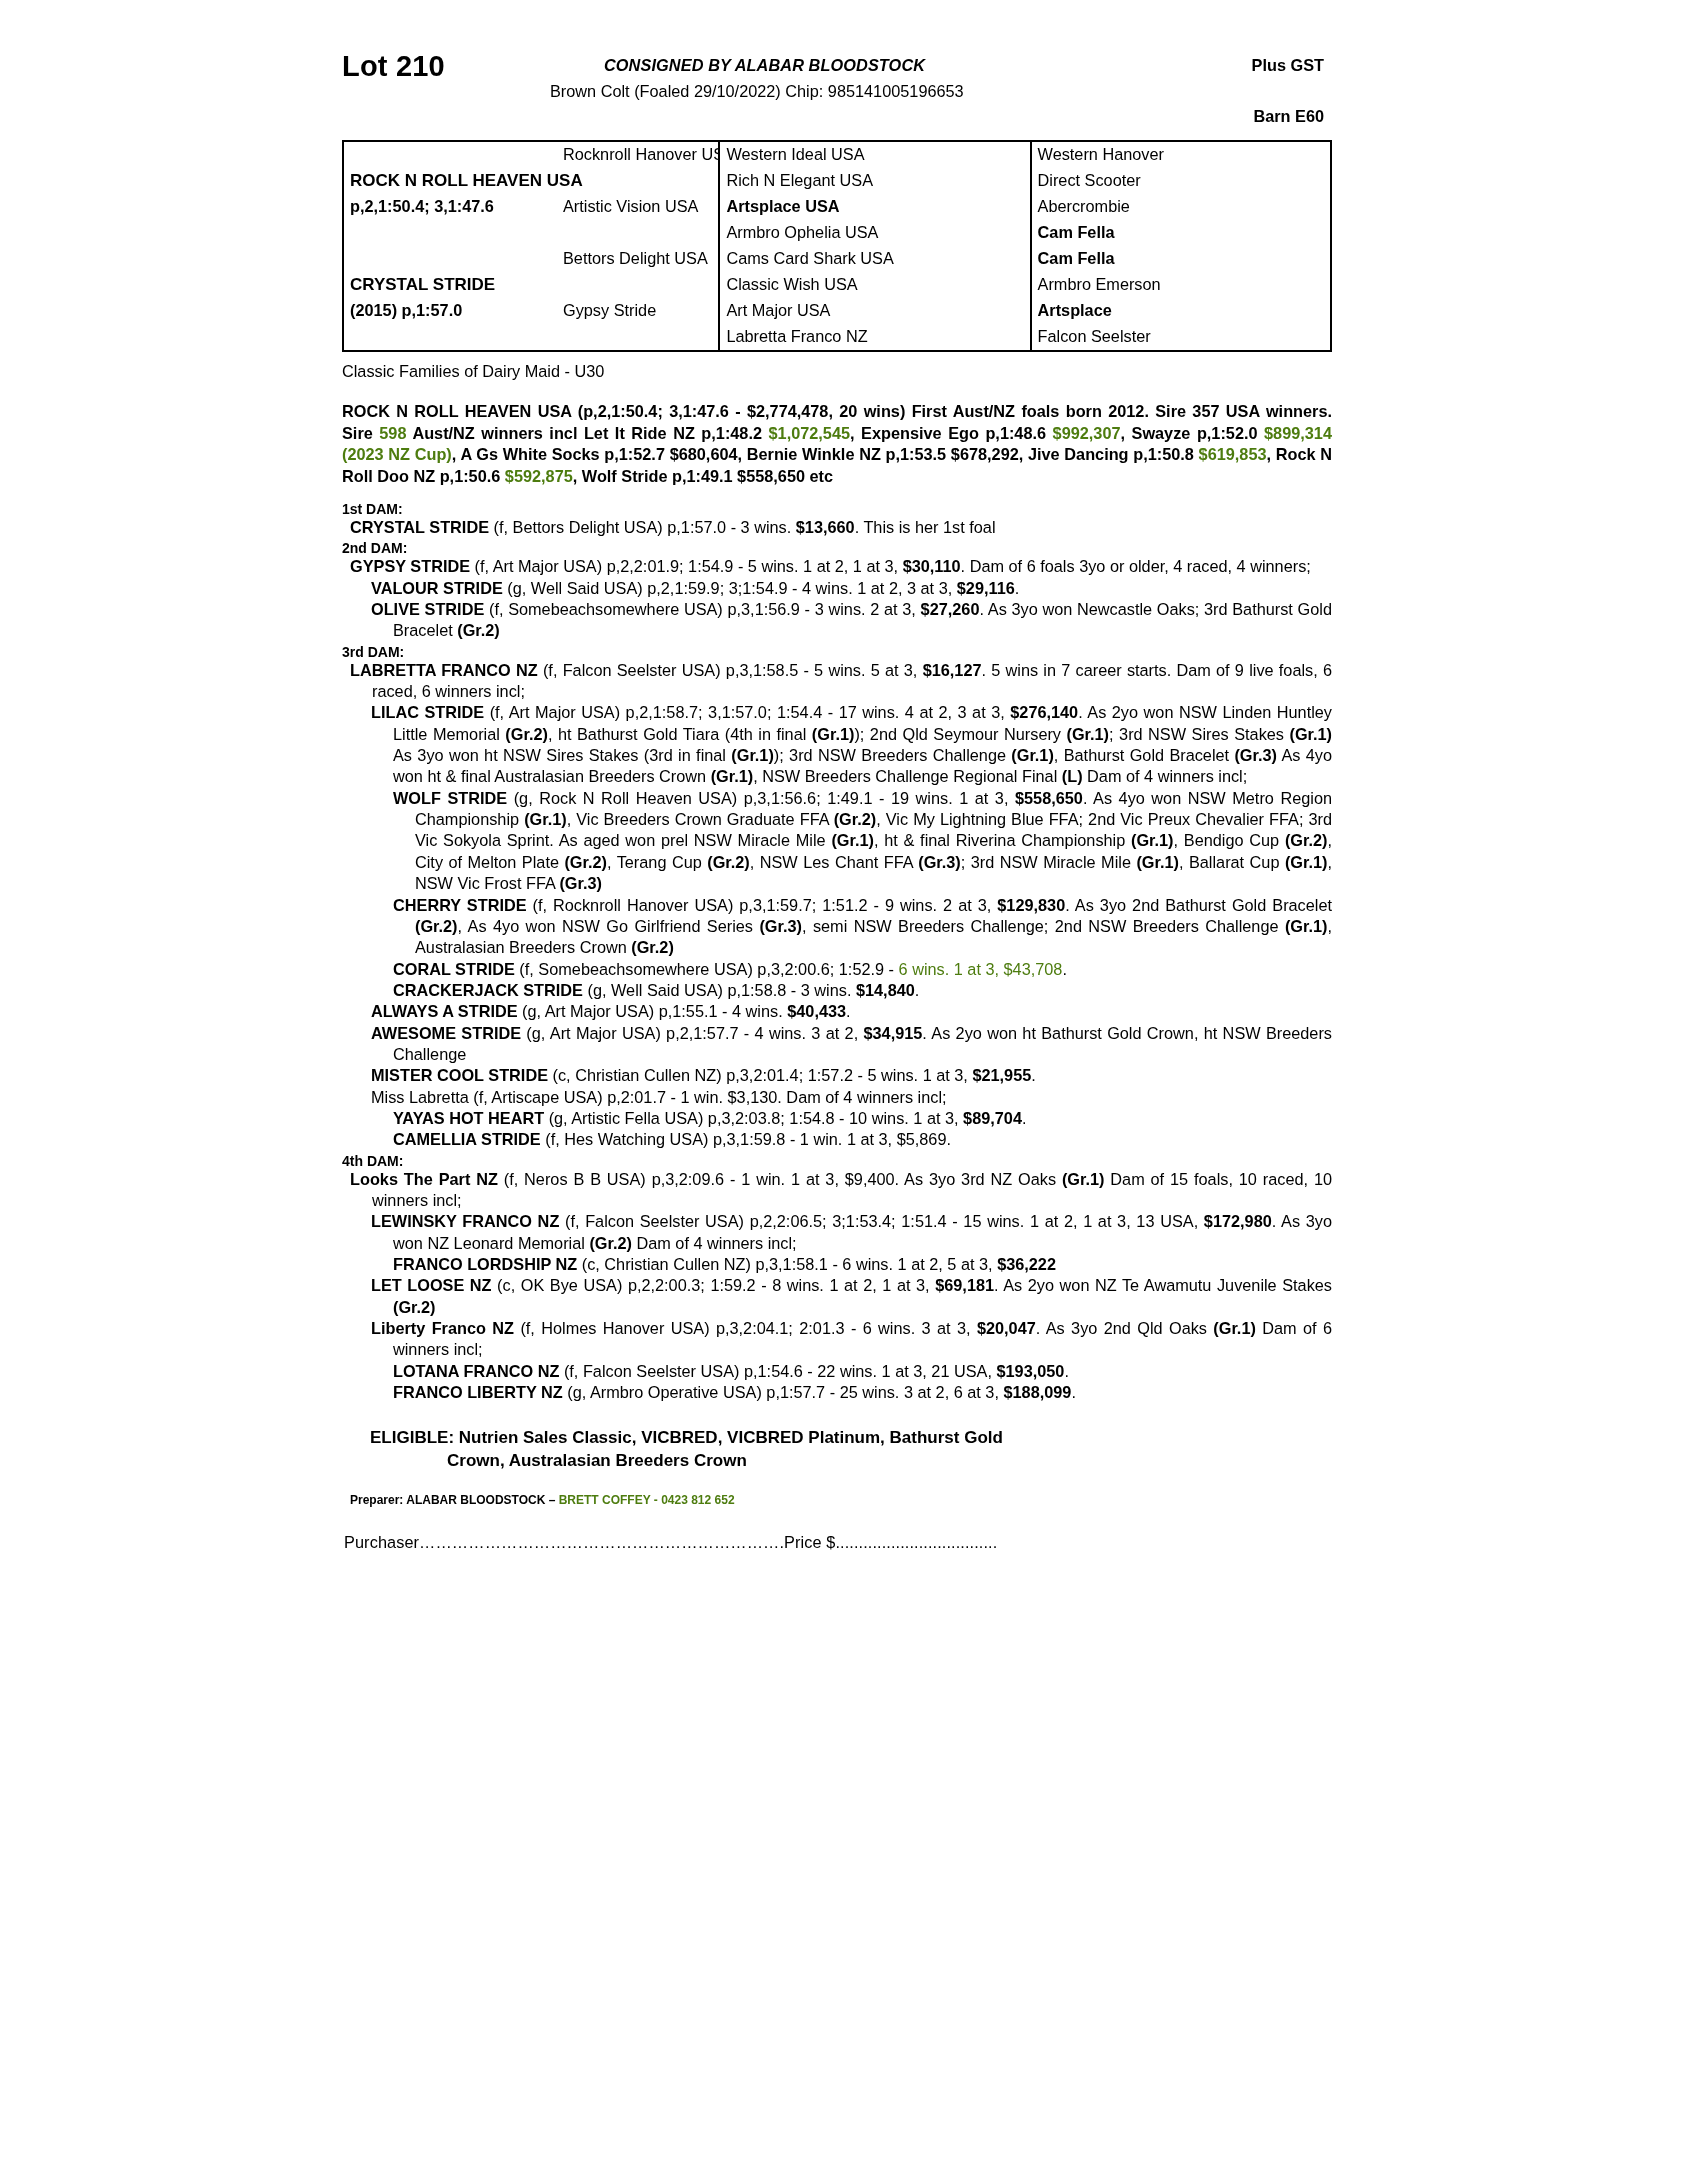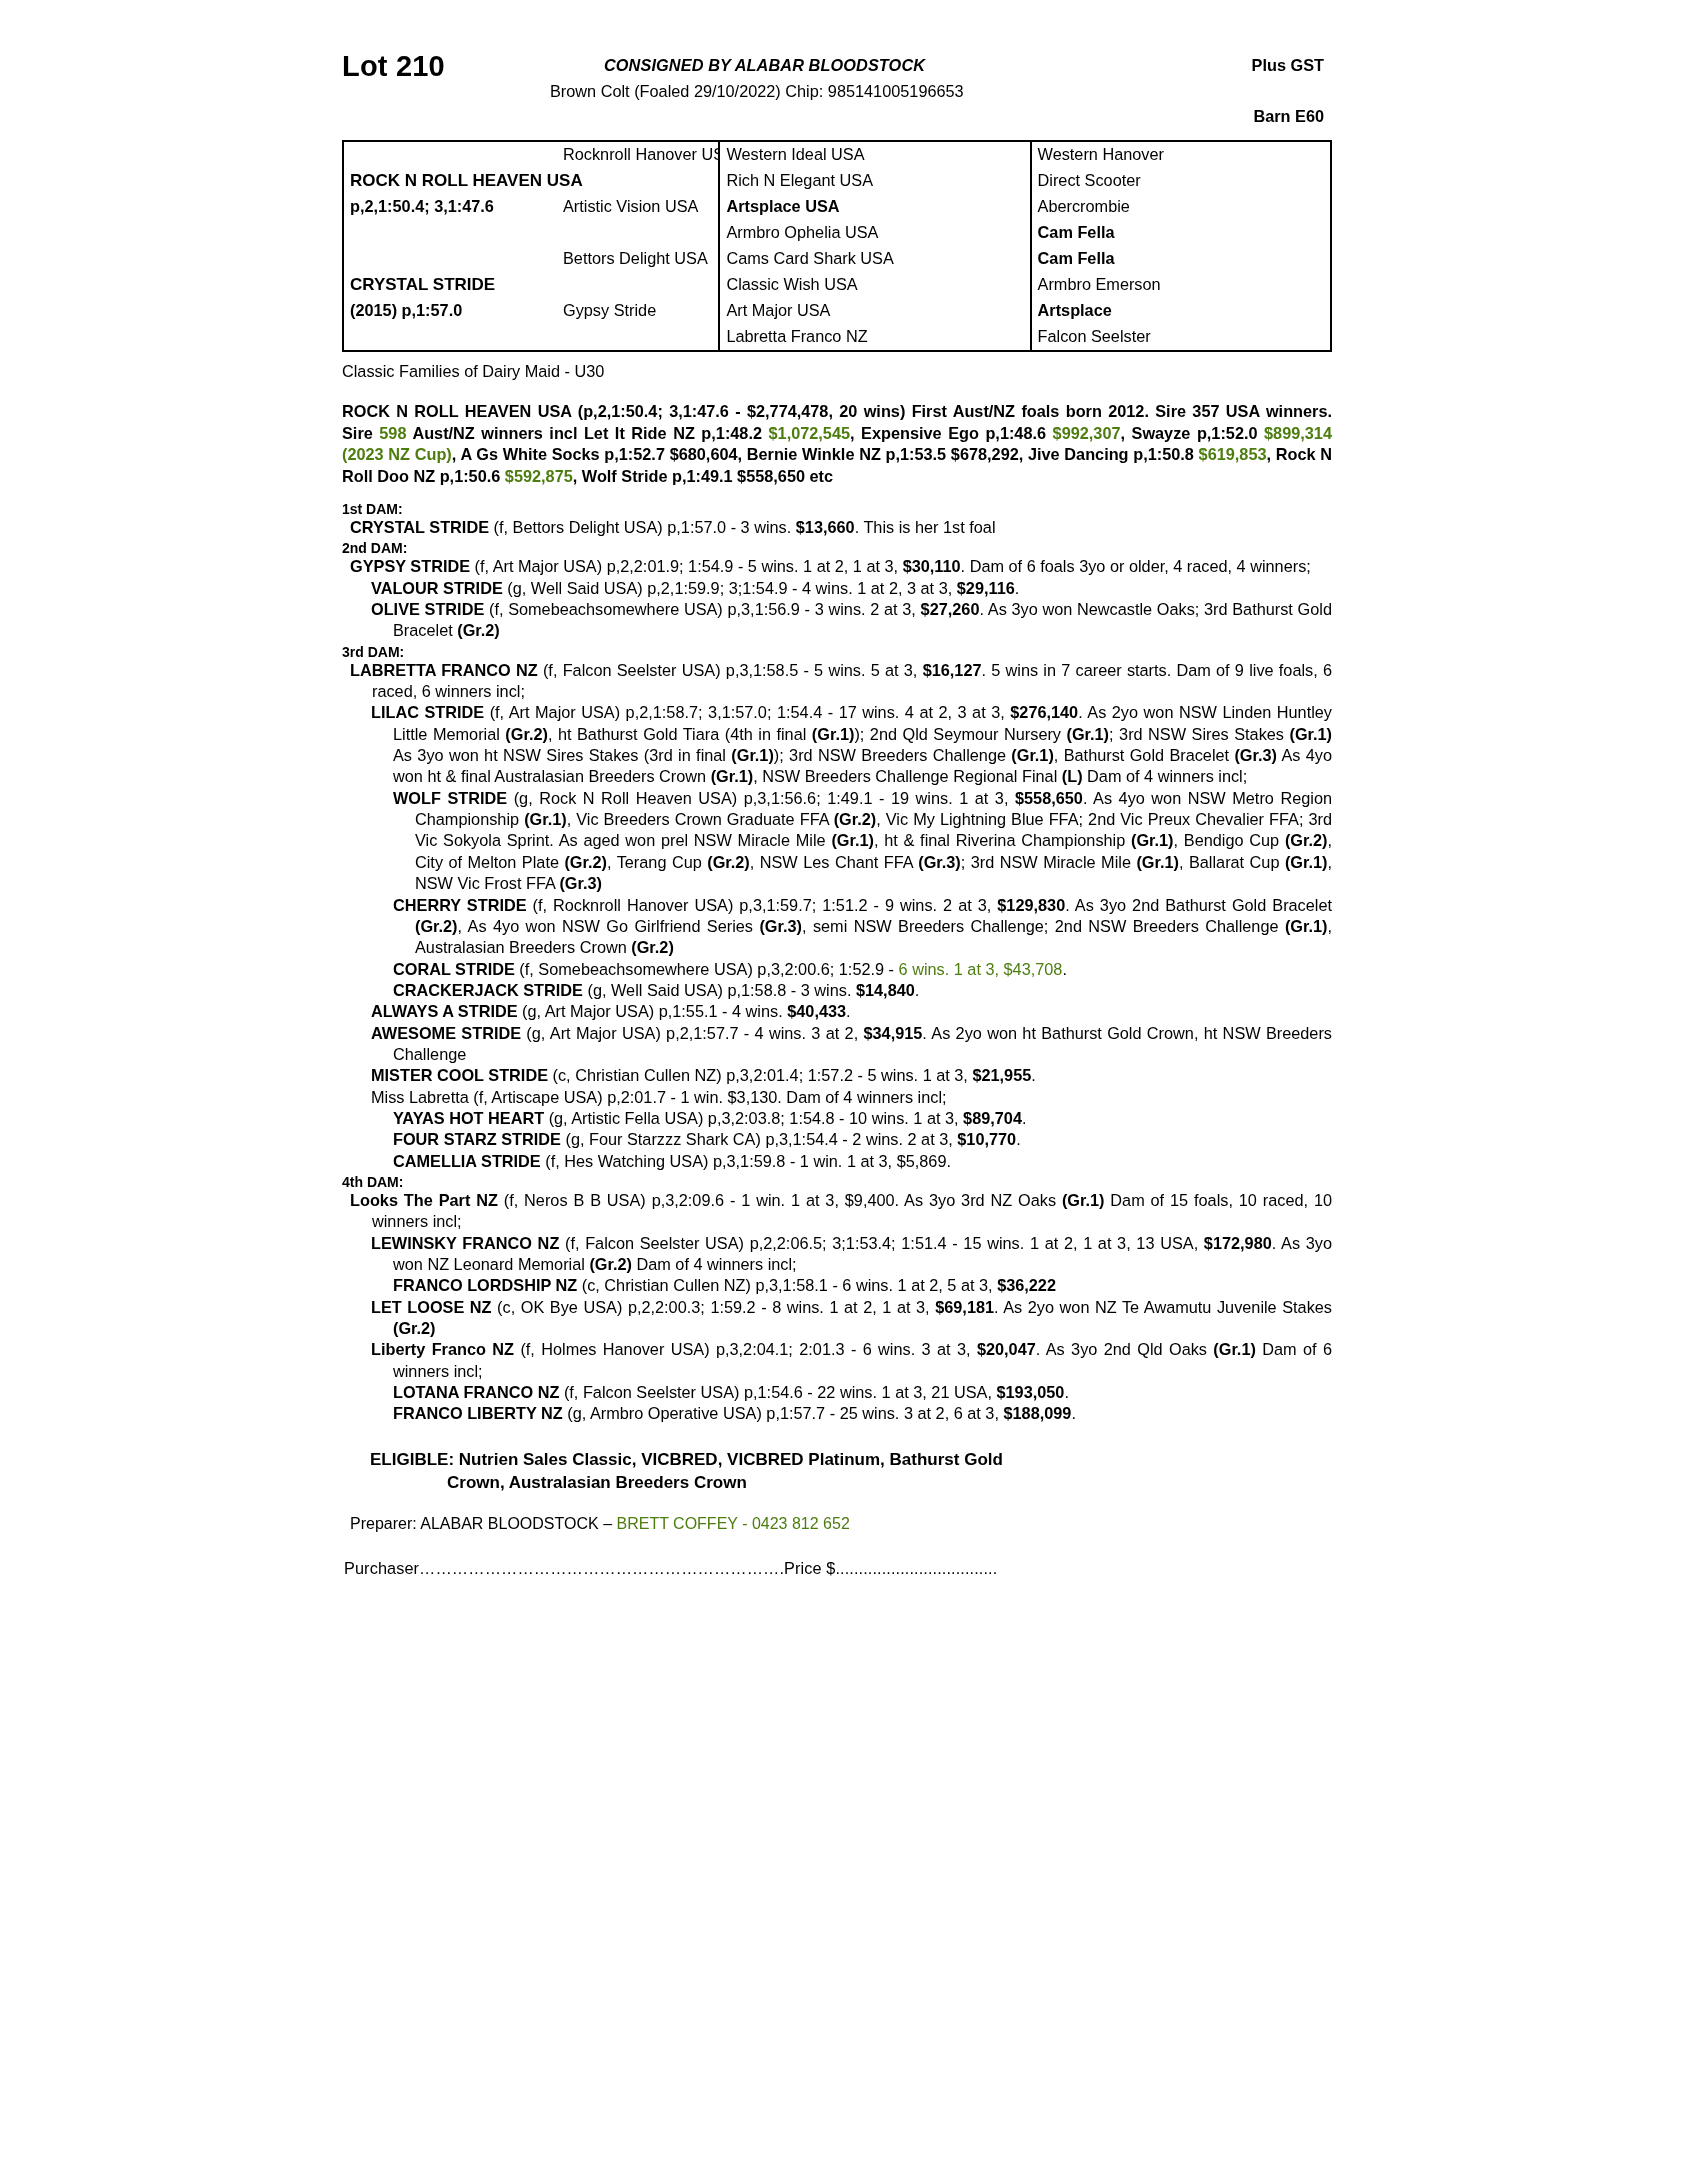--- a/index.html
+++ b/index.html
@@ -127,22 +127,22 @@
     font-size: 17px;
     font-weight: bold;
     margin-top: 24px;
     line-height: 1.35;
     padding-left: 8px;
     text-indent: 0;
     margin-left: 20px;
   }
   .eligible .l2 { display:block; padding-left: 77px; }
   .preparer {
-    font-size: 16px;
-    font-weight: normal;
+    font-size: 12px;
+    font-weight: bold;
     margin-top: 20px;
     padding-left: 8px;
   }
   .purchaser {
     font-size: 16.3px;
     margin-top: 26px;
     padding-left: 2px;
     letter-spacing: 0.1px;
   }
 </style>
@@ -223,21 +223,20 @@
         <p class="e lvl1"><span class="b">LILAC STRIDE</span> (f, Art Major USA) p,2,1:58.7; 3,1:57.0; 1:54.4 - 17 wins. 4 at 2, 3 at 3, <span class="b">$276,140</span>. As 2yo won NSW Linden Huntley Little Memorial <span class="b">(Gr.2)</span>, ht Bathurst Gold Tiara (4th in final <span class="b">(Gr.1)</span>); 2nd Qld Seymour Nursery <span class="b">(Gr.1)</span>; 3rd NSW Sires Stakes <span class="b">(Gr.1)</span> As 3yo won ht NSW Sires Stakes (3rd in final <span class="b">(Gr.1)</span>); 3rd NSW Breeders Challenge <span class="b">(Gr.1)</span>, Bathurst Gold Bracelet <span class="b">(Gr.3)</span> As 4yo won ht &amp; final Australasian Breeders Crown <span class="b">(Gr.1)</span>, NSW Breeders Challenge Regional Final <span class="b">(L)</span> Dam of 4 winners incl;</p>
         <p class="e lvl2"><span class="b">WOLF STRIDE</span> (g, Rock N Roll Heaven USA) p,3,1:56.6; 1:49.1 - 19 wins. 1 at 3, <span class="b">$558,650</span>. As 4yo won NSW Metro Region Championship <span class="b">(Gr.1)</span>, Vic Breeders Crown Graduate FFA <span class="b">(Gr.2)</span>, Vic My Lightning Blue FFA; 2nd Vic Preux Chevalier FFA; 3rd Vic Sokyola Sprint. As aged won prel NSW Miracle Mile <span class="b">(Gr.1)</span>, ht &amp; final Riverina Championship <span class="b">(Gr.1)</span>, Bendigo Cup <span class="b">(Gr.2)</span>, City of Melton Plate <span class="b">(Gr.2)</span>, Terang Cup <span class="b">(Gr.2)</span>, NSW Les Chant FFA <span class="b">(Gr.3)</span>; 3rd NSW Miracle Mile <span class="b">(Gr.1)</span>, Ballarat Cup <span class="b">(Gr.1)</span>, NSW Vic Frost FFA <span class="b">(Gr.3)</span></p>
         <p class="e lvl2"><span class="b">CHERRY STRIDE</span> (f, Rocknroll Hanover USA) p,3,1:59.7; 1:51.2 - 9 wins. 2 at 3, <span class="b">$129,830</span>. As 3yo 2nd Bathurst Gold Bracelet <span class="b">(Gr.2)</span>, As 4yo won NSW Go Girlfriend Series <span class="b">(Gr.3)</span>, semi NSW Breeders Challenge; 2nd NSW Breeders Challenge <span class="b">(Gr.1)</span>, Australasian Breeders Crown <span class="b">(Gr.2)</span></p>
         <p class="e lvl2"><span class="b">CORAL STRIDE</span> (f, Somebeachsomewhere USA) p,3,2:00.6; 1:52.9 - <span class="red">6 wins. 1 at 3, $43,708</span>.</p>
         <p class="e lvl2"><span class="b">CRACKERJACK STRIDE</span> (g, Well Said USA) p,1:58.8 - 3 wins. <span class="b">$14,840</span>.</p>
         <p class="e lvl1"><span class="b">ALWAYS A STRIDE</span> (g, Art Major USA) p,1:55.1 - 4 wins. <span class="b">$40,433</span>.</p>
         <p class="e lvl1"><span class="b">AWESOME STRIDE</span> (g, Art Major USA) p,2,1:57.7 - 4 wins. 3 at 2, <span class="b">$34,915</span>. As 2yo won ht Bathurst Gold Crown, ht NSW Breeders Challenge</p>
         <p class="e lvl1"><span class="b">MISTER COOL STRIDE</span> (c, Christian Cullen NZ) p,3,2:01.4; 1:57.2 - 5 wins. 1 at 3, <span class="b">$21,955</span>.</p>
         <p class="e lvl1">Miss Labretta (f, Artiscape USA) p,2:01.7 - 1 win. $3,130. Dam of 4 winners incl;</p>
         <p class="e lvl2"><span class="b">YAYAS HOT HEART</span> (g, Artistic Fella USA) p,3,2:03.8; 1:54.8 - 10 wins. 1 at 3, <span class="b">$89,704</span>.</p>
-        <p class="e lvl2"><span class="b">FOUR STARZ STRIDE</span> (g, Four Starzzz Shark CA) p,3,1:54.4 - 2 wins. 2 at 3, <span class="b">$10,770</span>.</p>
         <p class="e lvl2"><span class="b">CAMELLIA STRIDE</span> (f, Hes Watching USA) p,3,1:59.8 - 1 win. 1 at 3, $5,869.</p>
         <div class="damhead">4th DAM:</div>
         <p class="e lvl0s"><span class="b">Looks The Part NZ</span> (f, Neros B B USA) p,3,2:09.6 - 1 win. 1 at 3, $9,400. As 3yo 3rd NZ Oaks <span class="b">(Gr.1)</span> Dam of 15 foals, 10 raced, 10 winners incl;</p>
         <p class="e lvl1"><span class="b">LEWINSKY FRANCO NZ</span> (f, Falcon Seelster USA) p,2,2:06.5; 3;1:53.4; 1:51.4 - 15 wins. 1 at 2, 1 at 3, 13 USA, <span class="b">$172,980</span>. As 3yo won NZ Leonard Memorial <span class="b">(Gr.2)</span> Dam of 4 winners incl;</p>
         <p class="e lvl2"><span class="b">FRANCO LORDSHIP NZ</span> (c, Christian Cullen NZ) p,3,1:58.1 - 6 wins. 1 at 2, 5 at 3, <span class="b">$36,222</span></p>
         <p class="e lvl1"><span class="b">LET LOOSE NZ</span> (c, OK Bye USA) p,2,2:00.3; 1:59.2 - 8 wins. 1 at 2, 1 at 3, <span class="b">$69,181</span>. As 2yo won NZ Te Awamutu Juvenile Stakes <span class="b">(Gr.2)</span></p>
         <p class="e lvl1"><span class="b">Liberty Franco NZ</span> (f, Holmes Hanover USA) p,3,2:04.1; 2:01.3 - 6 wins. 3 at 3, <span class="b">$20,047</span>. As 3yo 2nd Qld Oaks <span class="b">(Gr.1)</span> Dam of 6 winners incl;</p>
         <p class="e lvl2"><span class="b">LOTANA FRANCO NZ</span> (f, Falcon Seelster USA) p,1:54.6 - 22 wins. 1 at 3, 21 USA, <span class="b">$193,050</span>.</p>
         <p class="e lvl2"><span class="b">FRANCO LIBERTY NZ</span> (g, Armbro Operative USA) p,1:57.7 - 25 wins. 3 at 2, 6 at 3, <span class="b">$188,099</span>.</p>
       </div>

